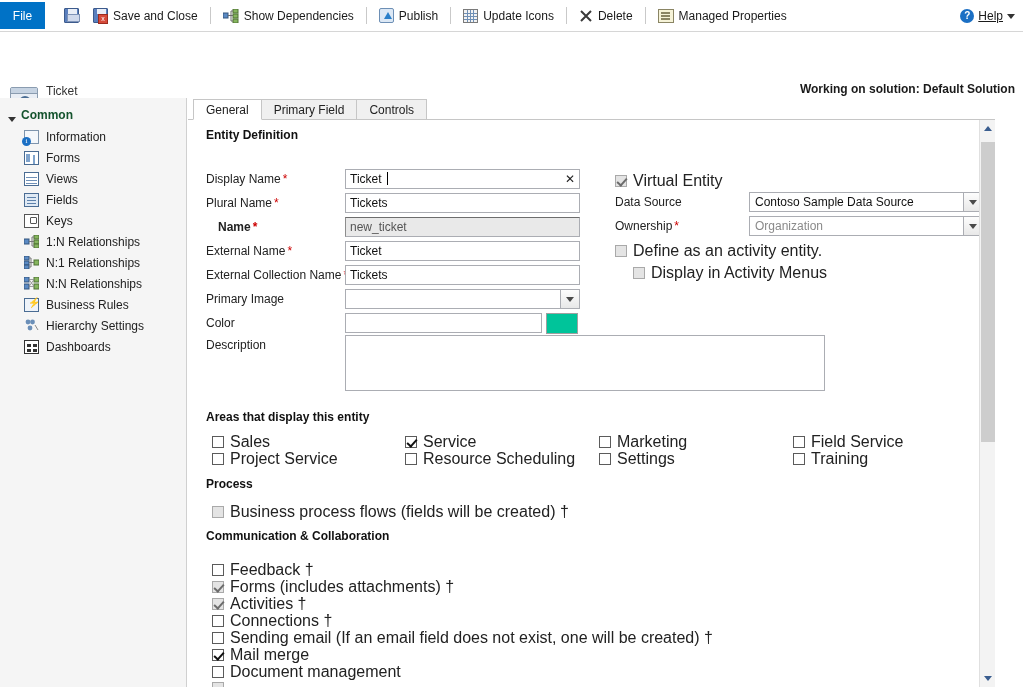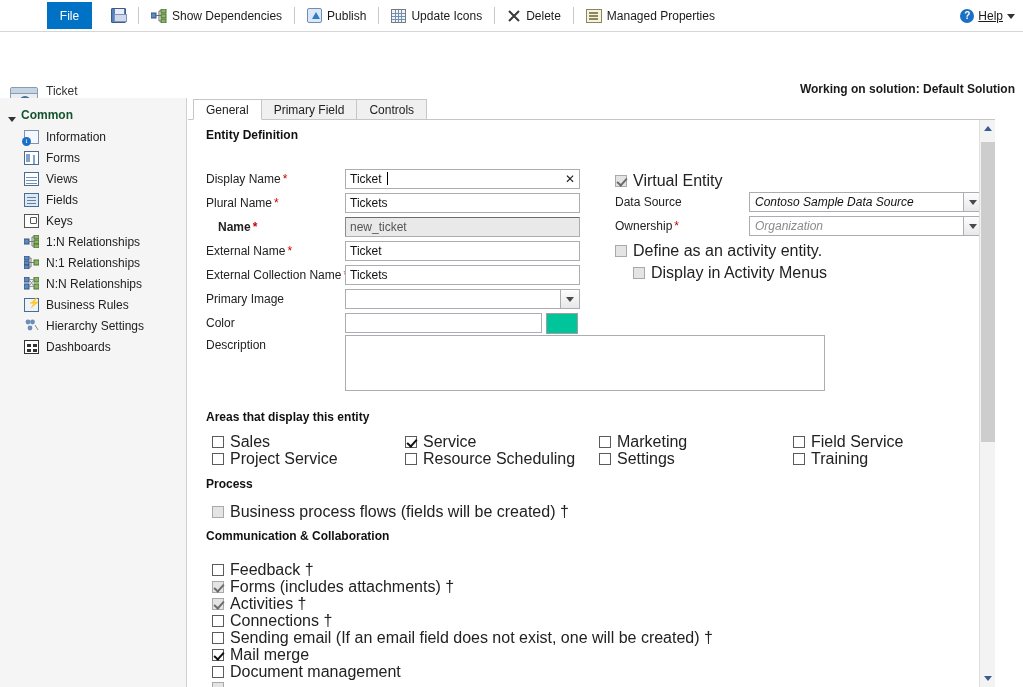--- a/index.html
+++ b/index.html
@@ -146,21 +146,21 @@
     padding:0 4px; outline:none;
   }
   .tinput.readonly { background:#e9e9e9; color:#555; border-top:1px solid #6d6d6d; border-left:1px solid #8d8d8d; }
   .clear-x {
     position:absolute; right:5px; top:3px; font-size:12px; color:#222; cursor:pointer; line-height:14px;
   }
   .cursor-bar { position:absolute; width:1px; height:13px; background:#000; top:3px; }
 
   .sel {
     height:20px; border:1px solid #abadb3; background:#fff; position:relative;
-    font-size:12px; color:#111; line-height:19px; padding-left:5px; cursor:pointer;font-style:italic;
+    font-size:12px; color:#111; line-height:19px; padding-left:5px; cursor:pointer;
   }
   .sel.disabled { color:#8a8a8a; }
   .sel .arrow-box {
     position:absolute; right:0px; top:0px; width:19px; height:18px;
     background:linear-gradient(#fdfdfd,#e8e8e8); border-left:1px solid #abadb3;
     display:flex; align-items:center; justify-content:center;
   }
   .chev { width:0;height:0; border-left:4px solid transparent; border-right:4px solid transparent; border-top:5px solid #4a4a4a;}
 
   .swatch { width:32px; height:21px; border:1px solid #a0a0a0; }
@@ -185,30 +185,34 @@
   .vs-chev-up { width:0;height:0;border-left:4px solid transparent;border-right:4px solid transparent;border-bottom:5px solid #3a5d8f;}
   .vs-chev-dn { width:0;height:0;border-left:4px solid transparent;border-right:4px solid transparent;border-top:5px solid #3a5d8f;}
   .vs-thumb { position:absolute; left:1px; top:22px; width:14px; height:300px; background:#cdcdcd; cursor:pointer;}
 </style>
 </head>
 <body>
 
 <div id="app">
 
   <div class="ribbon">
-    <div class="file-btn" style="background: rgb(0, 114, 198); margin-left: 47px;">
+    <div class="file-btn" style="background: rgb(0, 114, 198);">
       <span>File</span>
     </div>
 
     <div class="tb-group" style="margin-left:12px;">
 
       <div class="tb-item" title="Save">
         <span class="ico ico-save"></span>
       </div>
 
+      <div class="tb-item">
+        <span class="ico ico-savecl"></span>
+        <span>Save and Close</span>
+      </div>
 
       <div class="tb-sep"></div>
 
       <div class="tb-item">
         <span class="ico ico-dep">
           <svg width="16" height="14" viewBox="0 0 16 14">
             <rect x="0" y="4" width="5" height="5" fill="#5b8ac4" stroke="#35567f"></rect>
             <rect x="10" y="0" width="5" height="4" fill="#86b55e" stroke="#4f7235"></rect>
             <rect x="10" y="5" width="5" height="4" fill="#86b55e" stroke="#4f7235"></rect>
             <rect x="10" y="10" width="5" height="4" fill="#86b55e" stroke="#4f7235"></rect>

